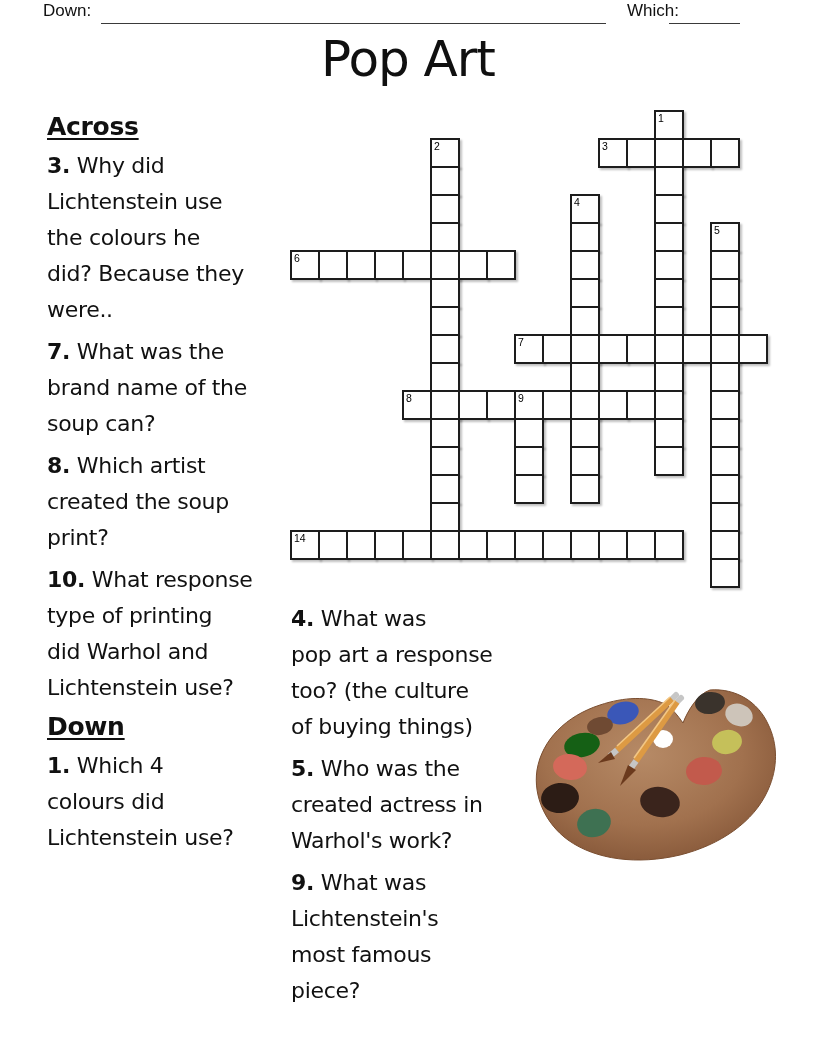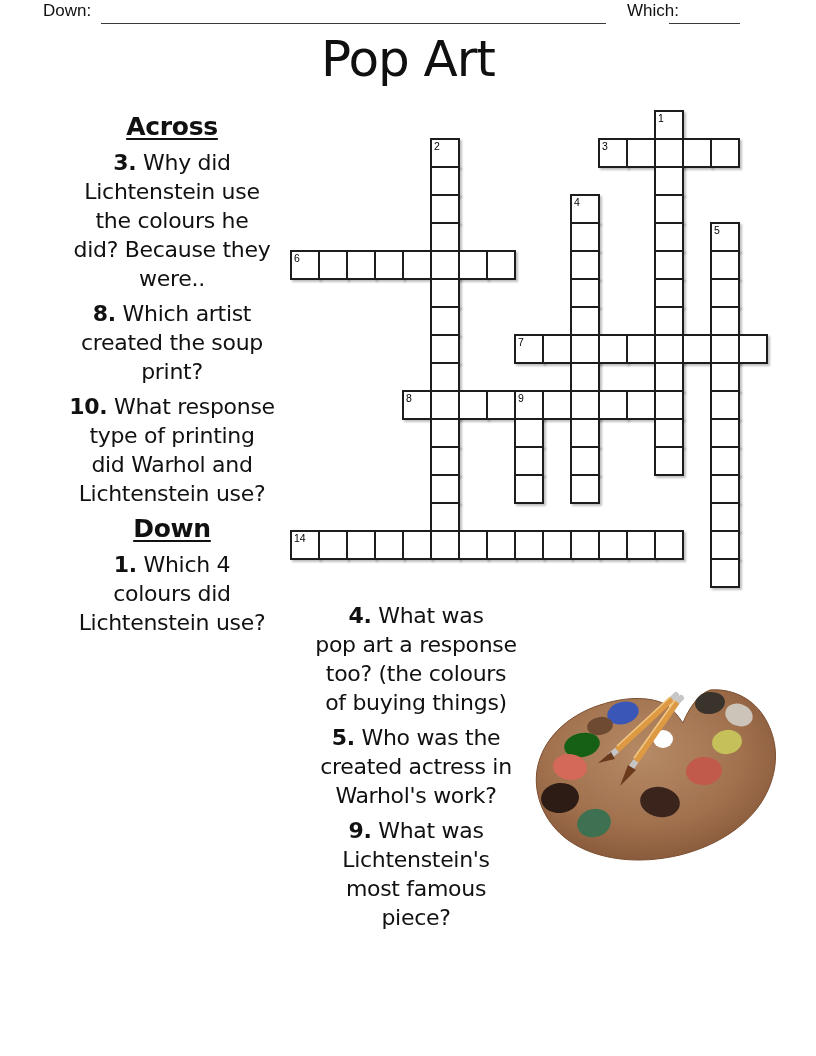--- a/index.html
+++ b/index.html
@@ -16,31 +16,31 @@
   #name-label{left:43px;top:1px;}
   #name-line{left:101px;top:3px;width:505px;}
   #date-label{left:627px;top:1px;}
   #date-line{left:669px;top:3px;width:71px;}
   
   #page-title{
     position:absolute;left:0;top:33px;width:816px;text-align:center;
     font-size:50px;line-height:1.05;letter-spacing:-1px;color:#101010;
   }
   
-  .clue-col{position:absolute;width:250px;text-align:center;}
+  .clue-col{position:absolute;width:250px;}
   #clues-left{left:47px;top:112px;}
   #clues-mid{left:291px;top:601px;}
   .clue-head{
     font-size:25px;font-weight:bold;line-height:30px;margin:0 0 6px 0;
     text-decoration:underline;text-decoration-thickness:2px;text-underline-offset:3px;
     letter-spacing:-0.3px;
   }
   .clue-head.down{}
   .clue{
-    font-size:22px;line-height:29px;margin:0 0 6px 0;
+    font-size:22px;line-height:36px;margin:0 0 6px 0;
     white-space:pre-line;letter-spacing:-0.3px;
   }
   .clue .num{font-weight:bold;}
   
   #grid{position:absolute;left:290px;top:110px;width:482px;height:482px;}
   .cell{
     position:absolute;width:30px;height:30px;box-sizing:border-box;
     background:#ffffff;border:2px solid var(--line,#1d1d1d);
     box-shadow:2px 2px 2px rgba(0,0,0,0.25);
   }
@@ -62,41 +62,44 @@
 <div id="page-title">Pop Art</div>
 
 <div class="clue-col" id="clues-left">
   <h2 class="clue-head">Across</h2>
   <div id="across-clues">
       <p class="clue"><span class="num">3.</span> <span>Why did
 Lichtenstein use
 the colours he
 did? Because they
 were..</span></p>
+      <p class="clue"><span class="num">7.</span> <span>What was the
+brand name of the
+soup can?</span></p>
       <p class="clue"><span class="num">8.</span> <span>Which artist
 created the soup
 print?</span></p>
       <p class="clue"><span class="num">10.</span> <span>What response
 type of printing
 did Warhol and
 Lichtenstein use?</span></p>
     </div>
   <h2 class="clue-head down">Down</h2>
   <div id="down-clues">
       <p class="clue"><span class="num">1.</span> <span>Which 4
 colours did
 Lichtenstein use?</span></p>
     </div>
 </div>
 
 <div class="clue-col" id="clues-mid">
   <div id="side-clues">
       <p class="clue"><span class="num">4.</span> <span>What was
 pop art a response
-too? (the colours
+too? (the culture
 of buying things)</span></p>
       <p class="clue"><span class="num">5.</span> <span>Who was the
 created actress in
 Warhol's work?</span></p>
       <p class="clue"><span class="num">9.</span> <span>What was
 Lichtenstein's
 most famous
 piece?</span></p>
     </div>
 </div>

